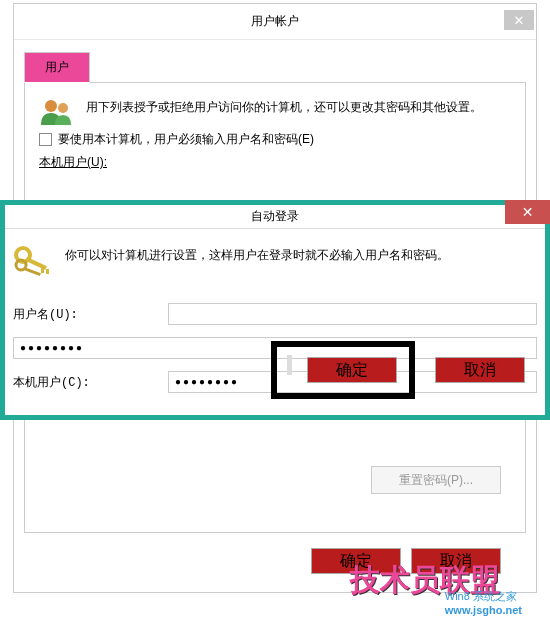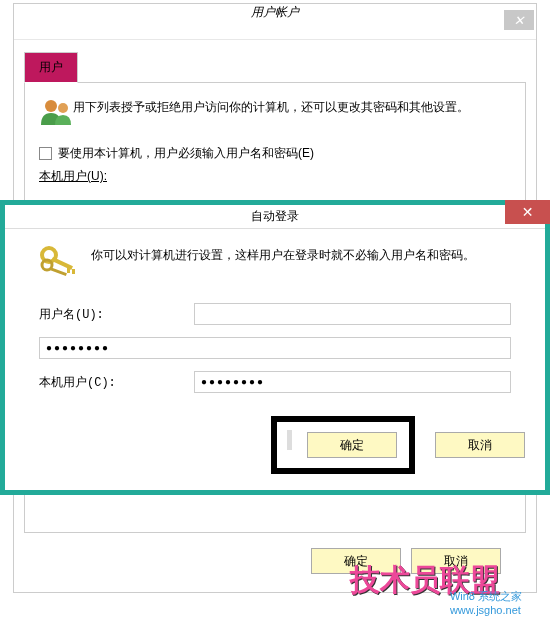--- a/index.html
+++ b/index.html
@@ -1,66 +1,66 @@
 <!DOCTYPE html>
 <html><head>
   <meta charset="utf-8">
   <style>
     * { box-sizing: border-box; margin: 0; padding: 0; }
     body { font-family: "Microsoft YaHei", sans-serif; font-size: 12px; background: #fff; width: 550px; height: 621px; position: relative; overflow: hidden; }
     
     .main-window { position: absolute; top: 3px; left: 13px; width: 524px; height: 590px; border: 1px solid #ccc; background: #fff; }
-    .title-bar { height: 36px; display: flex; justify-content: center; position: relative; border-bottom: 1px solid #e8e8e8; font-style: italic; }
+    .title-bar { height: 36px; display: flex; align-items: center; justify-content: center; position: relative; border-bottom: 1px solid #e8e8e8; }
     .title-text { font-size: 12px; }
     .close-btn-main { position: absolute; right: 2px; top: 6px; width: 30px; height: 20px; background: #c8c8c8; color: #fff; display: flex; align-items: center; justify-content: center; font-size: 13px; cursor: pointer; }
     
     .content { padding: 12px 10px; }
     .tabs { display: flex; border-bottom: 1px solid #ccc; }
-    .tab { padding: 6px 14px; border: 1px solid #ccc; border-bottom: none; background: #be185d; margin-right: -1px; font-size: 12px; cursor: pointer; }
+    .tab { padding: 6px 20px; border: 1px solid #ccc; border-bottom: none; background: #ec4899; margin-right: -1px; font-size: 12px; cursor: pointer; }
     .tab.active { border-bottom: 1px solid #fff; margin-bottom: -1px; position: relative; z-index: 1; }
     
     .tab-content { border: 1px solid #ccc; border-top: none; padding: 14px; min-height: 450px; }
-    .info-row { display: flex; align-items: flex-start; gap: 0; }
+    .info-row { display: flex; align-items: flex-start; gap: 13px; }
     .users-icon { width: 34px; height: 30px; flex-shrink: 0; }
     .info-text { font-size: 12px; line-height: 1.7; }
     
-    .checkbox-row { margin-top: 18px; display: flex; align-items: center; gap: 6px; }
+    .checkbox-row { margin-top: 4px; display: flex; align-items: center; gap: 6px; }
     .checkbox { width: 13px; height: 13px; border: 1px solid #888; cursor: pointer; }
     
     .section-label { margin-top: 6px; font-size: 12px; text-decoration: underline; }
     
     .reset-btn { position: absolute; right: 35px; bottom: 98px; width: 130px; height: 28px; border: 1px solid #ccc; background: #f5f5f5; color: #999; font-size: 12px; cursor: pointer; font-family: inherit; }
     
     .bottom-buttons { position: absolute; bottom: 18px; right: 35px; display: flex; gap: 10px; }
-    .btn { width: 90px; height: 26px; border: 1px solid #aaa; background: #fef9c3; font-size: 12px; cursor: pointer; font-family: Liberation Serif, serif; }
+    .btn { width: 90px; height: 26px; border: 1px solid #aaa; background: #b91c1c; font-size: 16px; cursor: pointer; font-family: Liberation Serif, serif; }
     
     
-    .modal { position: absolute; top: 200px; left: 0; width: 550px; height: 295px; border: 5px solid #22aa99; background: #fff; }
+    .modal { position: absolute; top: 200px; left: 0; width: 550px; height: 220px; border: 5px solid #22aa99; background: #fff; }
     .modal-title-bar { height: 24px; border-bottom: 1px solid #ddd; display: flex; align-items: center; justify-content: center; position: relative; }
     .modal-close { position: absolute; right: -5px; top: -5px; width: 45px; height: 24px; background: #c8504f; color: #fff; display: flex; align-items: center; justify-content: center; font-size: 14px; cursor: pointer; }
     
-    .modal-content { padding: 16px 34px; }
+    .modal-content { padding: 16px 8px; }
     .modal-info { display: flex; gap: 12px; align-items: flex-start; }
     .keys-icon { width: 40px; height: 36px; flex-shrink: 0; }
     .modal-text { font-size: 12px; line-height: 1.8; }
     
     .form { margin-top: 22px; font-family: Liberation Mono, monospace; }
     .form-row { display: flex; align-items: center; margin-bottom: 12px; }
     .form-label { width: 155px; font-size: 12px; }
     .form-input { flex: 1; height: 22px; border: 1px solid #ccc; padding: 0 6px; font-size: 12px; font-family: inherit; }
     .pw-dots { letter-spacing: 2px; font-size: 10px; }
     
     .modal-buttons { position: absolute; bottom: 16px; right: 20px; display: flex; gap: 20px; align-items: center; }
     .highlight-box { border: 6px solid #000; padding: 10px 12px 10px 30px; display: flex; align-items: center; position: relative; }
     .highlight-box::before { content:""; position:absolute; left:10px; top:8px; width:5px; height:20px; background:#ddd; }
     
     
     .watermark1 { position: absolute; bottom: 20px; right: 50px; font-size: 30px; font-weight: bold; color: #ec4899; text-shadow: 1px 1px 0 #333; }
     .watermark2 { position: absolute; bottom: 5px; right: 28px; font-size: 11px; color: #3499db; }
-    .watermark2 b { color: #3499db; font-weight: normal; }
+    .watermark2 b { color: #3499db; font-weight: bold; }
   </style>
 </head>
 <body>
 
 <div class="main-window">
   <div class="title-bar">
     <span class="title-text">用户帐户</span>
     <div class="close-btn-main">
         <span>✕</span>
       </div>

